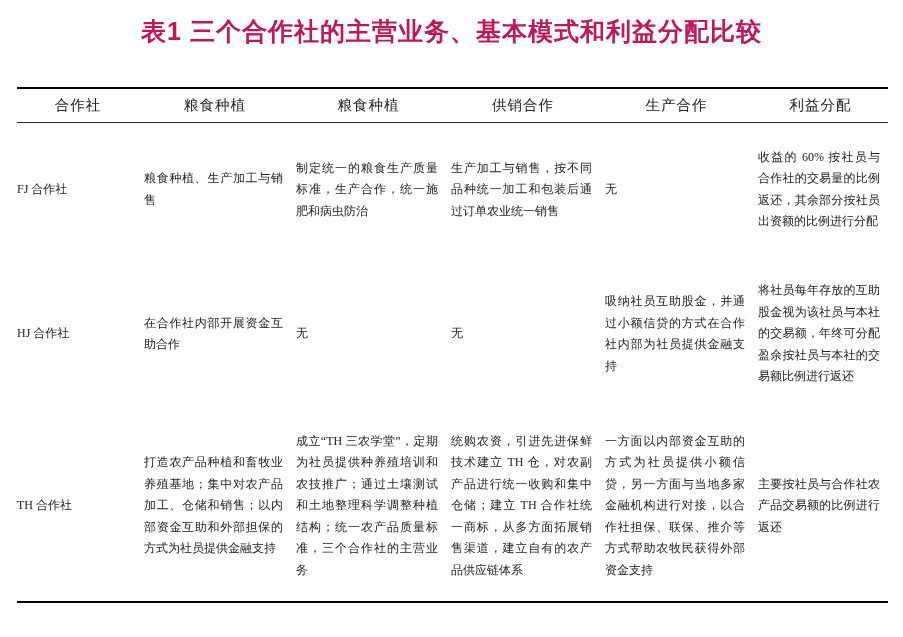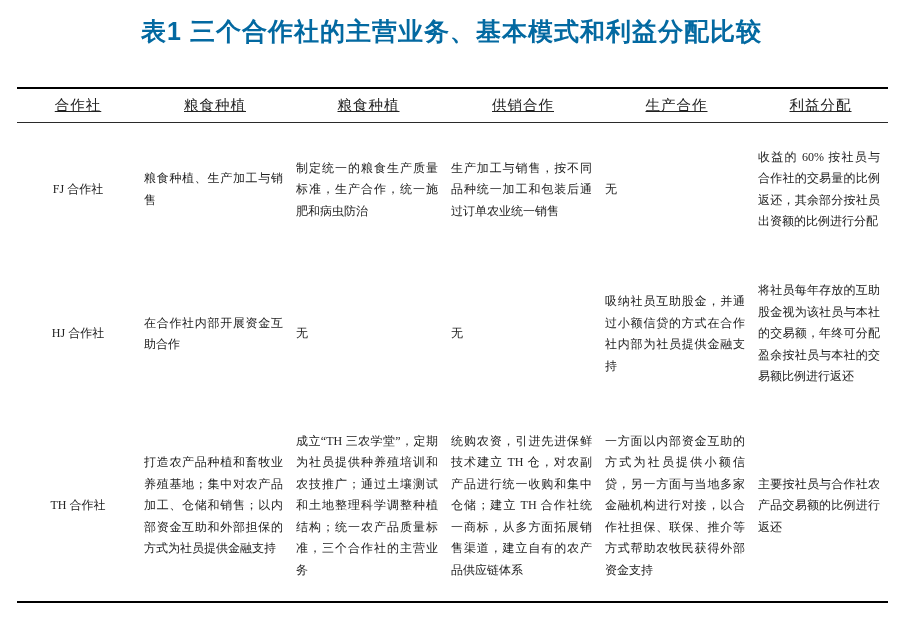--- a/index.html
+++ b/index.html
@@ -17,54 +17,53 @@
   }
   .table-title {
     position: absolute;
     top: 15px; left: 0;
     width: 100%;
     text-align: center;
     font-family: "Liberation Sans", "DejaVu Sans", sans-serif;
     font-weight: bold;
     font-size: 25px;
     letter-spacing: 1px;
-    color: #0369a1;
+    color: #be185d;
     white-space: nowrap;
   }
   table.coop-table {
     position: absolute;
     top: 87px; left: 17px;
     width: 871px;
     border-collapse: collapse;
     table-layout: fixed;
     border-top: 2.5px solid #000;
     border-bottom: 2.5px solid #000;
   }
   .coop-table thead th {
     font-weight: normal;
     font-size: 14.5px;
     color: #222;
     text-align: center;
     vertical-align: middle;
     height: 34px;
     border-bottom: 1.2px solid #2a2a2a;
     letter-spacing: 1px;
-    text-decoration: underline;
   }
   .coop-table tbody td {
     font-size: 12px;
     line-height: 21.5px;
     color: #222;
     vertical-align: middle;
     text-align: justify;
     text-justify: inter-character;
     padding: 10px 8px 10px 5px;
   }
   .coop-table tbody td.coop-name {
-    text-align: center;
+    text-align: left;
     padding: 0;
     white-space: nowrap;
   }
   tr.row-fj { height: 135px; }
   tr.row-hj { height: 154px; }
   tr.row-th { height: 191px; }
 </style>
 </head>
 <body>
 

